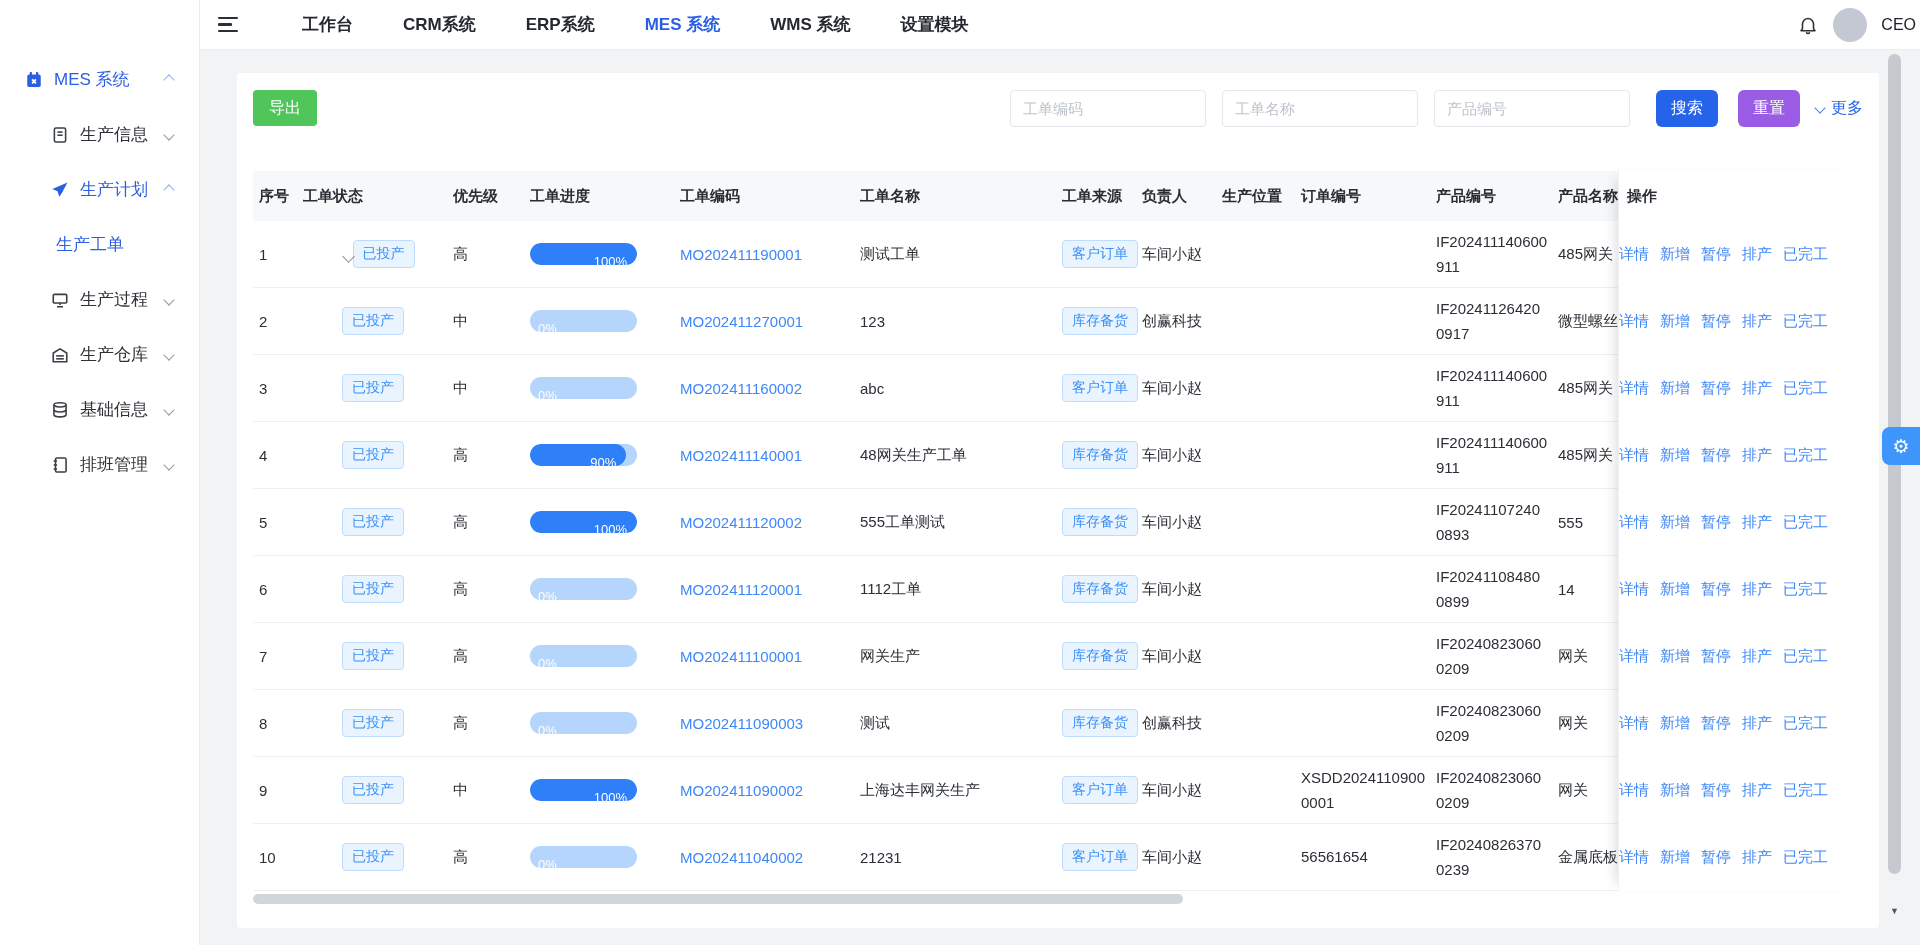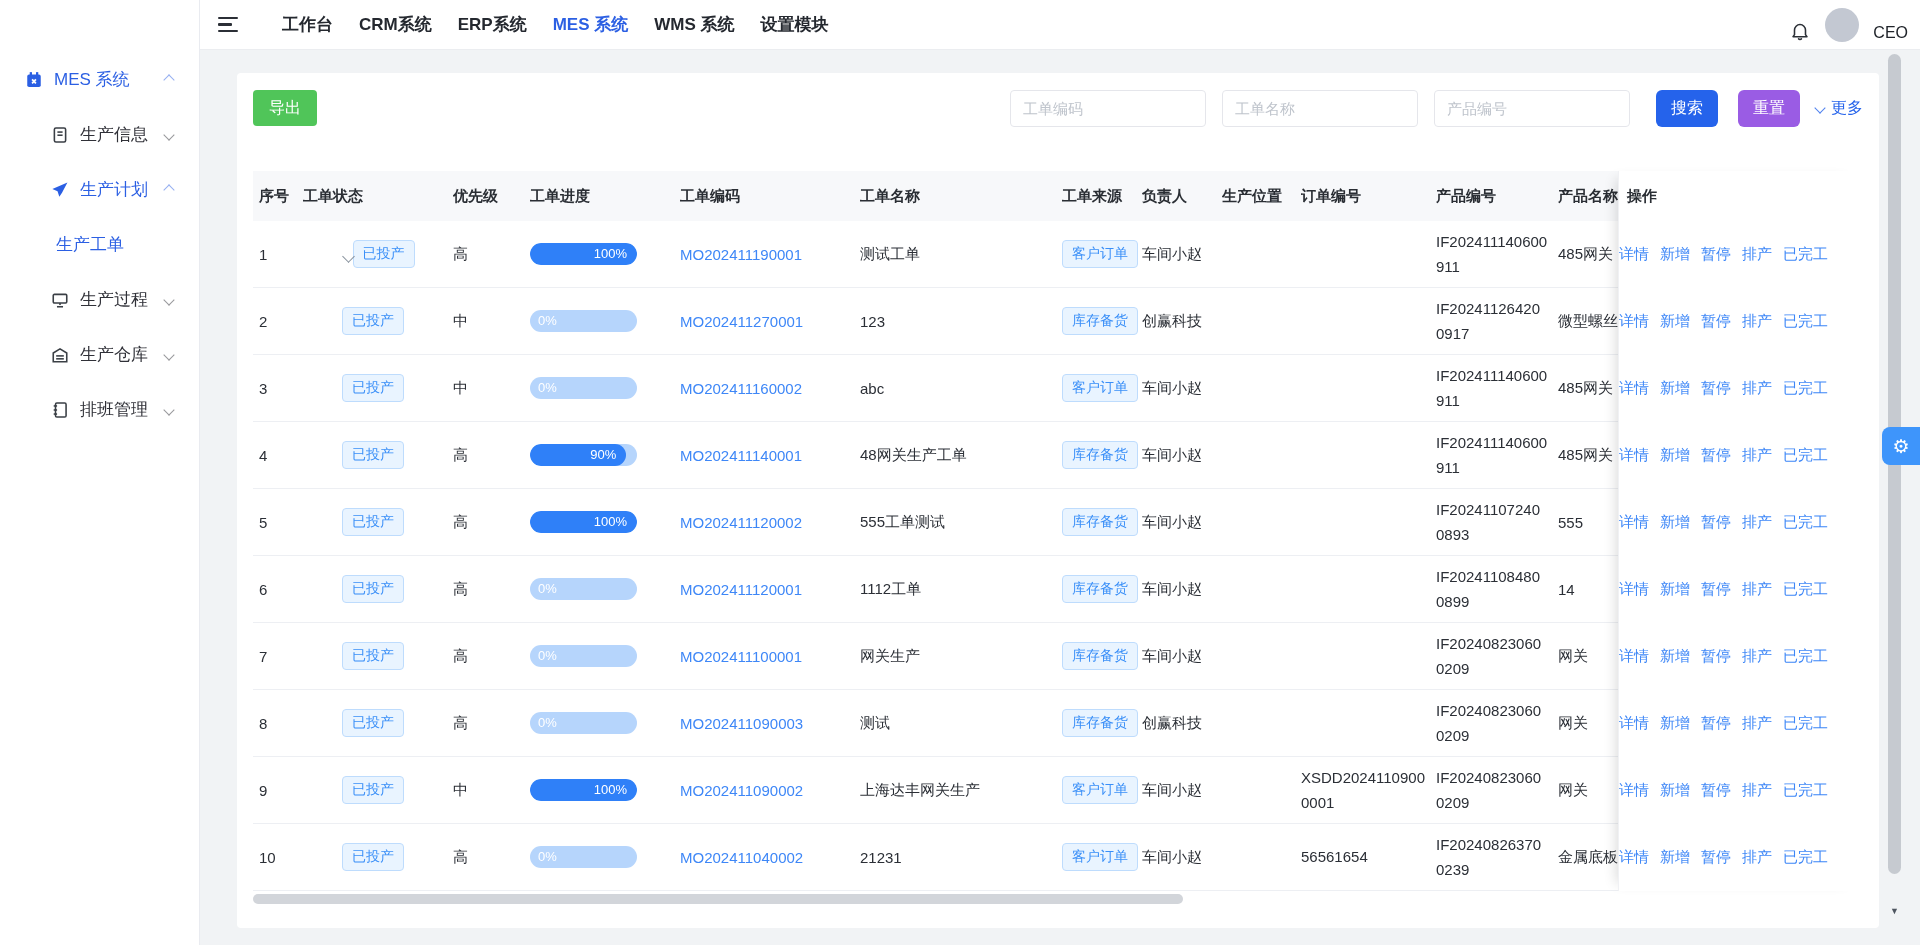--- a/index.html
+++ b/index.html
@@ -22,24 +22,24 @@
   .chev.up { transform:rotate(-135deg); }
   .side-item .chev { position:absolute; right:26px; }
 
   
   .topbar { position:absolute; left:200px; top:0; width:1720px; height:50px; background:#fff; border-bottom:1px solid #ebedf0; display:flex; align-items:center; z-index:4; }
   .burger { width:20px; height:15px; margin-left:18px; display:flex; flex-direction:column; justify-content:space-between; cursor:pointer; }
   .burger span { height:2.4px; background:#2b2f36; border-radius:1px; }
   .burger span:nth-child(1){ width:100%; }
   .burger span:nth-child(2){ width:68%; }
   .burger span:nth-child(3){ width:100%; }
-  .nav-items { display:flex; margin-left:44px; gap:26px; }
+  .nav-items { display:flex; margin-left:64px; gap:50px; }
   .nav-item { font-size:17px; font-weight:600; color:#24282f; cursor:pointer; white-space:nowrap; }
   .nav-item.active { color:#2b5fe3; }
-  .top-right { margin-left:auto; display:flex; align-items:flex-end; gap:14px; padding-right:12px; }
+  .top-right { margin-left:auto; display:flex; align-items:center; gap:14px; padding-right:4px; }
   .bell { width:22px; height:22px; cursor:pointer; }
   .avatar { width:34px; height:34px; border-radius:50%; background:#c3c8d2; cursor:pointer; }
   .user-name { font-size:16px; color:#20242a; }
 
   
   .main { position:absolute; left:200px; top:50px; right:0; bottom:0; background:#f1f3f5; }
   .card { position:absolute; left:37px; top:23px; right:41px; bottom:17px; background:#fff; border-radius:4px; padding:16px; overflow:hidden; }
 
   
   .toolbar { display:flex; align-items:center; height:38px; margin-bottom:44px; }
@@ -73,21 +73,21 @@
   .c11{ width:150px; }
   .thead .c0 { line-height:1.3; }
   .wrapcode { word-break:break-all; line-height:1.7; display:block; }
 
   .badge { display:inline-block; background:#e9f4ff; border:1px solid #bedcfd; color:#3a8ff8; border-radius:4px; font-size:14px; padding:4px 9px; white-space:nowrap; }
   .statuscell { display:flex; flex-direction:row; justify-content:center; align-items:flex-end; }
   .expand { width:9px; height:9px; border-right:1.6px solid #86909c; border-bottom:1.6px solid #86909c; transform:rotate(45deg); margin:0 0 7px 12px; cursor:pointer; }
 
   .progress { position:relative; width:107px; height:22px; background:#b6d5fc; border-radius:11px; overflow:hidden; }
   .pfill { height:100%; background:#2f80f8; border-radius:11px; }
-  .plabel { position:absolute; top:0; line-height:22px; color:#fff; font-size:13px;text-align:right; }
+  .plabel { position:absolute; top:8px; line-height:22px; color:#fff; font-size:13px;text-align:right; }
 
   .link { color:#3e87f7; cursor:pointer; }
 
   
   .action-col { position:absolute; top:0; right:0; width:245px; background:#fff; border-left:1px solid #f0f1f4; box-shadow:-10px 0 12px -8px rgba(0,0,0,.14); }
   .action-head { height:50px; line-height:50px; padding-left:8px; font-weight:700; font-size:15px; color:#2a2e34; background:#fff; }
   .arow { height:67px; display:flex; align-items:center; gap:11px; }
   .alink { color:#3e87f7; font-size:15px; white-space:nowrap; cursor:pointer; }
 
   
@@ -153,20 +153,31 @@
     </div>
     <div class="side-item lvl2">
       <span class="ico">
         <svg viewBox="0 0 16 16" fill="none" stroke="#3a3f45" stroke-width="1.4">
             <path d="M2 6.2L8 2.6l6 3.6V14H2z"></path>
             <line x1="4.6" y1="8.8" x2="11.4" y2="8.8"></line>
             <line x1="4.6" y1="11.4" x2="11.4" y2="11.4"></line>
           </svg>
       </span>
       <span class="lab">生产仓库</span>
+      <span class="chev down"></span>
+    </div>
+    <div class="side-item lvl2">
+      <span class="ico">
+        <svg viewBox="0 0 16 16" fill="none" stroke="#3a3f45" stroke-width="1.4">
+            <ellipse cx="8" cy="3.4" rx="5.4" ry="1.9"></ellipse>
+            <path d="M2.6 3.4v4.4c0 1 2.4 1.9 5.4 1.9s5.4-.9 5.4-1.9V3.4"></path>
+            <path d="M2.6 7.8v4.4c0 1 2.4 1.9 5.4 1.9s5.4-.9 5.4-1.9V7.8"></path>
+          </svg>
+      </span>
+      <span class="lab">基础信息</span>
       <span class="chev down"></span>
     </div>
     <div class="side-item lvl2">
       <span class="ico">
         <svg viewBox="0 0 16 16" fill="none" stroke="#3a3f45" stroke-width="1.4">
             <rect x="4" y="1.8" width="9.4" height="12.4" rx="1.2"></rect>
             <line x1="2.4" y1="4.4" x2="5.4" y2="4.4"></line>
             <line x1="2.4" y1="8" x2="5.4" y2="8"></line>
             <line x1="2.4" y1="11.6" x2="5.4" y2="11.6"></line>
           </svg>

